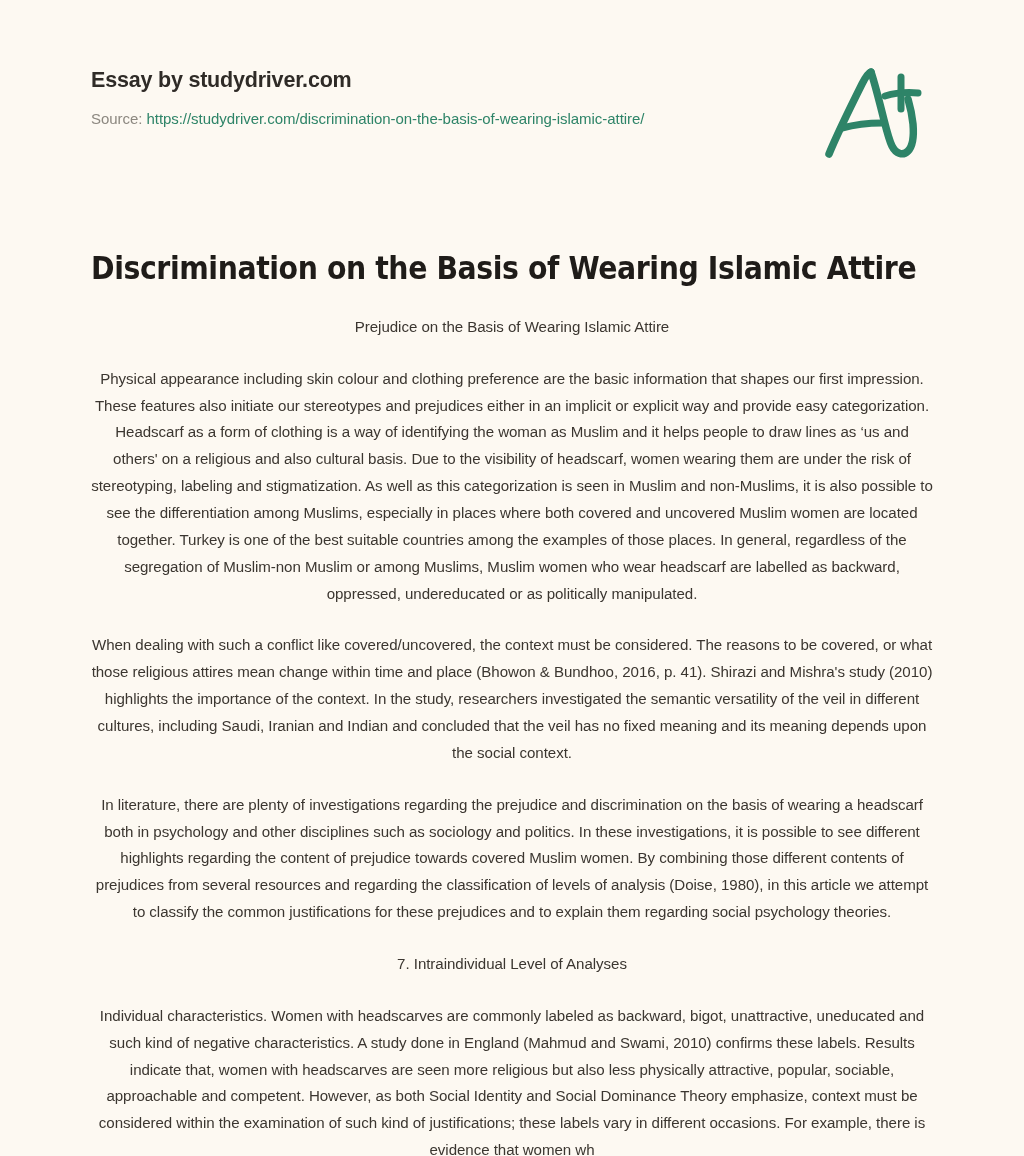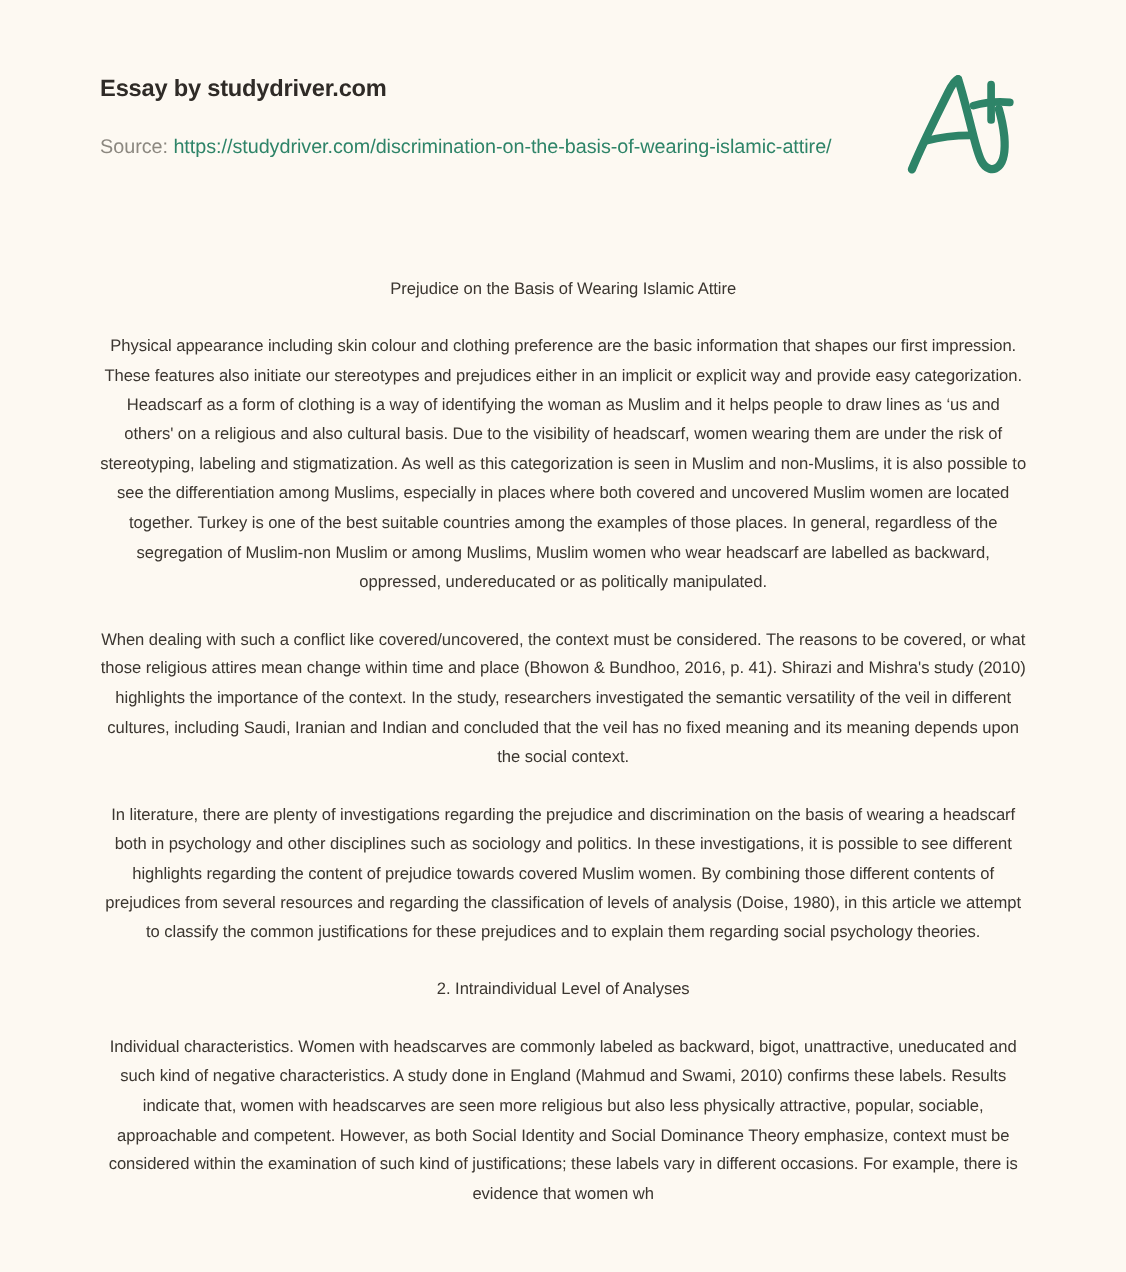--- a/index.html
+++ b/index.html
@@ -41,22 +41,22 @@
     font-size: 21.5px;
     font-weight: bold;
     letter-spacing: -0.2px;
     color: #2f2b27;
     white-space: nowrap;
   }
 
   .sourceline {
     position: absolute;
     left: 91px;
-    top: 124px;
-    font-size: 18px;
+    top: 111px;
+    font-size: 15px;
     letter-spacing: -0.05px;
     white-space: nowrap;
     line-height: 1;
   }
 
   .source-label {
     color: #8c8880;
   }
 
   .source-url {
@@ -143,26 +143,27 @@
 
             <path d="M83 11 C 83 20, 83 33, 83 43" stroke-width="7"></path>
           </g>
         </svg>
       </div>
 
     </div>
 
     <div class="article">
 
+      <h1 class="title">Discrimination on the Basis of Wearing Islamic Attire</h1>
 
       <div class="body">
         <p>Prejudice on the Basis of Wearing Islamic Attire</p>
         <p>Physical appearance including skin colour and clothing preference are the basic information that shapes our first impression. These features also initiate our stereotypes and prejudices either in an implicit or explicit way and provide easy categorization. Headscarf as a form of clothing is a way of identifying the woman as Muslim and it helps people to draw lines as ‘us and others' on a religious and also cultural basis. Due to the visibility of headscarf, women wearing them are under the risk of stereotyping, labeling and stigmatization. As well as this categorization is seen in Muslim and non-Muslims, it is also possible to see the differentiation among Muslims, especially in places where both covered and uncovered Muslim women are located together. Turkey is one of the best suitable countries among the examples of those places. In general, regardless of the segregation of Muslim-non Muslim or among Muslims, Muslim women who wear headscarf are labelled as backward, oppressed, undereducated or as politically manipulated.</p>
         <p>When dealing with such a conflict like covered/uncovered, the context must be considered. The reasons to be covered, or what those religious attires mean change within time and place (Bhowon &amp; Bundhoo, 2016, p. 41). Shirazi and Mishra's study (2010) highlights the importance of the context. In the study, researchers investigated the semantic versatility of the veil in different cultures, including Saudi, Iranian and Indian and concluded that the veil has no fixed meaning and its meaning depends upon the social context.</p>
         <p>In literature, there are plenty of investigations regarding the prejudice and discrimination on the basis of wearing a headscarf both in psychology and other disciplines such as sociology and politics. In these investigations, it is possible to see different highlights regarding the content of prejudice towards covered Muslim women. By combining those different contents of prejudices from several resources and regarding the classification of levels of analysis (Doise, 1980), in this article we attempt to classify the common justifications for these prejudices and to explain them regarding social psychology theories.</p>
-        <p>2. Intraindividual Level of Analyses</p>
+        <p>7. Intraindividual Level of Analyses</p>
         <p>Individual characteristics. Women with headscarves are commonly labeled as backward, bigot, unattractive, uneducated and such kind of negative characteristics. A study done in England (Mahmud and Swami, 2010) confirms these labels. Results indicate that, women with headscarves are seen more religious but also less physically attractive, popular, sociable, approachable and competent. However, as both Social Identity and Social Dominance Theory emphasize, context must be considered within the examination of such kind of justifications; these labels vary in different occasions. For example, there is evidence that women wh</p>
       </div>
 
     </div>
 
   </div>
 </div>
 
 </body></html>

